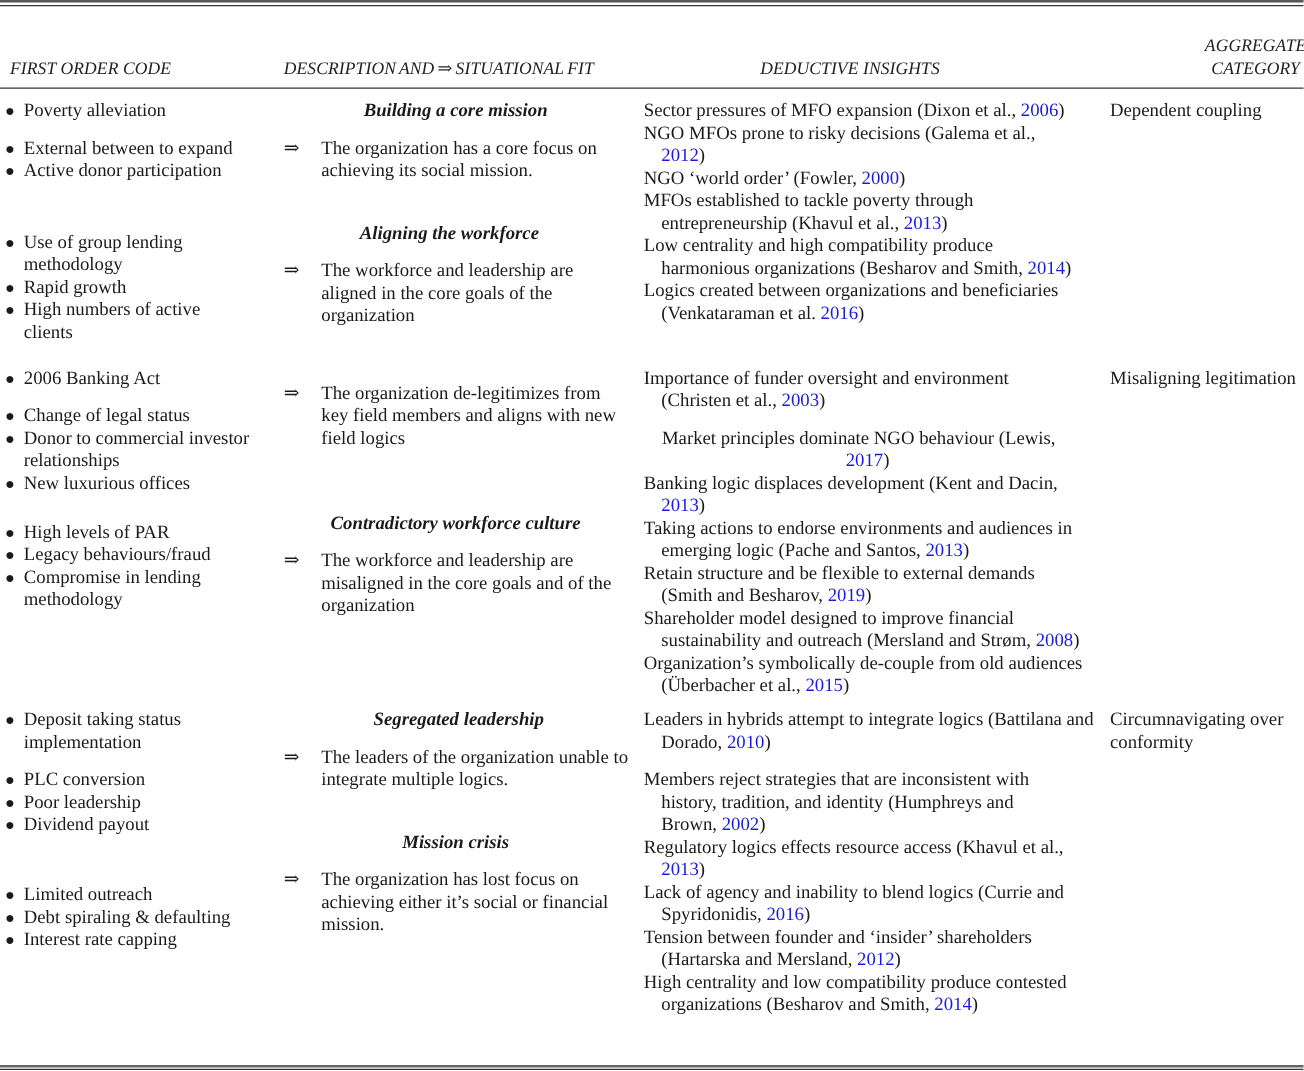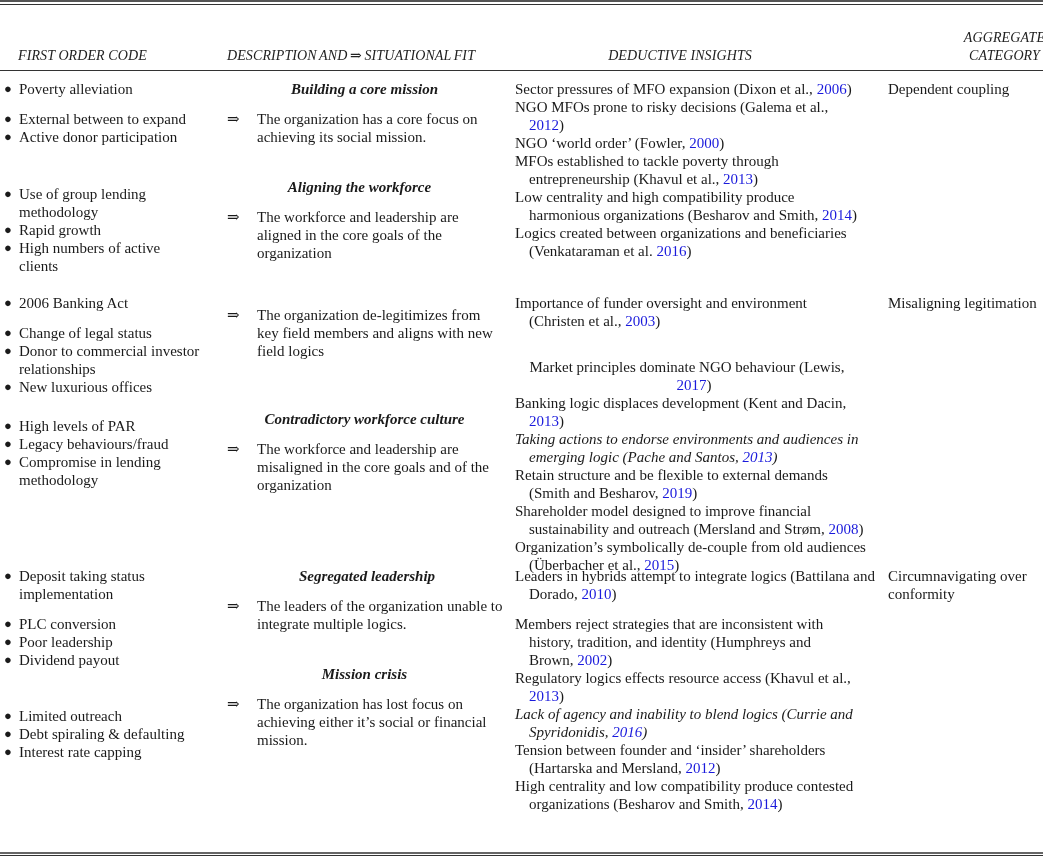--- a/index.html
+++ b/index.html
@@ -23,21 +23,21 @@
 </style>
 </head>
 <body>
 
 <div class="rule" style="top:0px;height:2px;background:#555;"></div>
 <div class="rule" style="top:4px;height:1px;"></div>
 <div class="rule" style="top:70px;height:1px;"></div>
 <div class="rule" style="top:852px;height:2px;background:#666;"></div>
 <div class="rule" style="top:855px;height:1px;"></div>
 
-<div class="hdr" style="left:18px;top:47px;">FIRST ORDER CODE</div>
+<div class="hdr" style="left:8px;top:47px;">FIRST ORDER CODE</div>
 <div class="hdr" style="left:227px;top:47px;word-spacing:-1px;">DESCRIPTION AND ⇒ SITUATIONAL FIT</div>
 <div class="hdr center" style="left:515px;width:330px;top:47px;">DEDUCTIVE INSIGHTS</div>
 <div class="hdr center" style="left:927px;width:155px;top:29px;line-height:18px;">
   <div>AGGREGATE</div>
   <div>CATEGORY</div>
 </div>
 
 <div>
 
   <div class="abs" style="left:2px;top:80px;width:215px;">
@@ -115,24 +115,24 @@
   </div>
   <div class="abs" style="left:227px;top:410px;width:275px;">
     <div class="theme-title">Contradictory workforce culture</div>
     <div class="fit" style="margin-top:12px;">
       <span class="arrow">⇒</span>
       <span>The workforce and leadership are misaligned in the core goals and of the organization</span>
     </div>
   </div>
 
   <div class="abs" style="left:515px;top:294px;width:362px;">
-    <div class="insight" style="width:320px;margin-bottom:28px;"><span>Importance of funder oversight and environment (Christen et al., </span><span class="yr">2003</span><span>)</span></div>
+    <div class="insight" style="width:320px;margin-bottom:12px;"><span>Importance of funder oversight and environment (Christen et al., </span><span class="yr">2003</span><span>)</span></div>
     <div class="insight" style="width:330px;text-align:center;"><span>Market principles dominate NGO behaviour (Lewis, </span><span class="yr">2017</span><span>)</span></div>
     <div class="insight" style="width:340px;"><span>Banking logic displaces development (Kent and Dacin, </span><span class="yr">2013</span><span>)</span></div>
-    <div class="insight" style="width:362px;font-style:italic;"><span>Taking actions to endorse environments and audiences in emerging logic (Pache and Santos, </span><span class="yr">2013</span><span>)</span></div>
+    <div class="insight" style="width:362px;"><span>Taking actions to endorse environments and audiences in emerging logic (Pache and Santos, </span><span class="yr">2013</span><span>)</span></div>
     <div class="insight" style="width:340px;"><span>Retain structure and be flexible to external demands (Smith and Besharov, </span><span class="yr">2019</span><span>)</span></div>
     <div class="insight" style="width:362px;"><span>Shareholder model designed to improve financial sustainability and outreach (Mersland and Strøm, </span><span class="yr">2008</span><span>)</span></div>
     <div class="insight" style="width:345px;"><span>Organization’s symbolically de-couple from old audiences (Überbacher et al., </span><span class="yr">2015</span><span>)</span></div>
   </div>
 
   <div class="abs" style="left:888px;top:294px;width:160px;white-space:nowrap;">Misaligning legitimation</div>
 </div>
 
 <div>
   <div class="abs" style="left:2px;top:567px;width:180px;">
@@ -167,19 +167,19 @@
     <div class="fit" style="margin-top:12px;">
       <span class="arrow">⇒</span>
       <span>The organization has lost focus on achieving either it’s social or financial mission.</span>
     </div>
   </div>
 
   <div class="abs" style="left:515px;top:567px;width:362px;">
     <div class="insight" style="width:358px;margin-bottom:12px;"><span>Leaders in hybrids attempt to integrate logics (Battilana and Dorado, </span><span class="yr">2010</span><span>)</span></div>
     <div class="insight" style="width:330px;"><span>Members reject strategies that are inconsistent with history, tradition, and identity (Humphreys and Brown, </span><span class="yr">2002</span><span>)</span></div>
     <div class="insight" style="width:350px;"><span>Regulatory logics effects resource access (Khavul et al., </span><span class="yr">2013</span><span>)</span></div>
-    <div class="insight" style="width:355px;font-style:italic;"><span>Lack of agency and inability to blend logics (Currie and Spyridonidis, </span><span class="yr">2016</span><span>)</span></div>
+    <div class="insight" style="width:355px;"><span>Lack of agency and inability to blend logics (Currie and Spyridonidis, </span><span class="yr">2016</span><span>)</span></div>
     <div class="insight" style="width:335px;"><span>Tension between founder and ‘insider’ shareholders (Hartarska and Mersland, </span><span class="yr">2012</span><span>)</span></div>
     <div class="insight" style="width:362px;"><span>High centrality and low compatibility produce contested organizations (Besharov and Smith, </span><span class="yr">2014</span><span>)</span></div>
   </div>
 
   <div class="abs" style="left:888px;top:567px;width:150px;">Circumnavigating over conformity</div>
 </div>
 
 </body></html>

